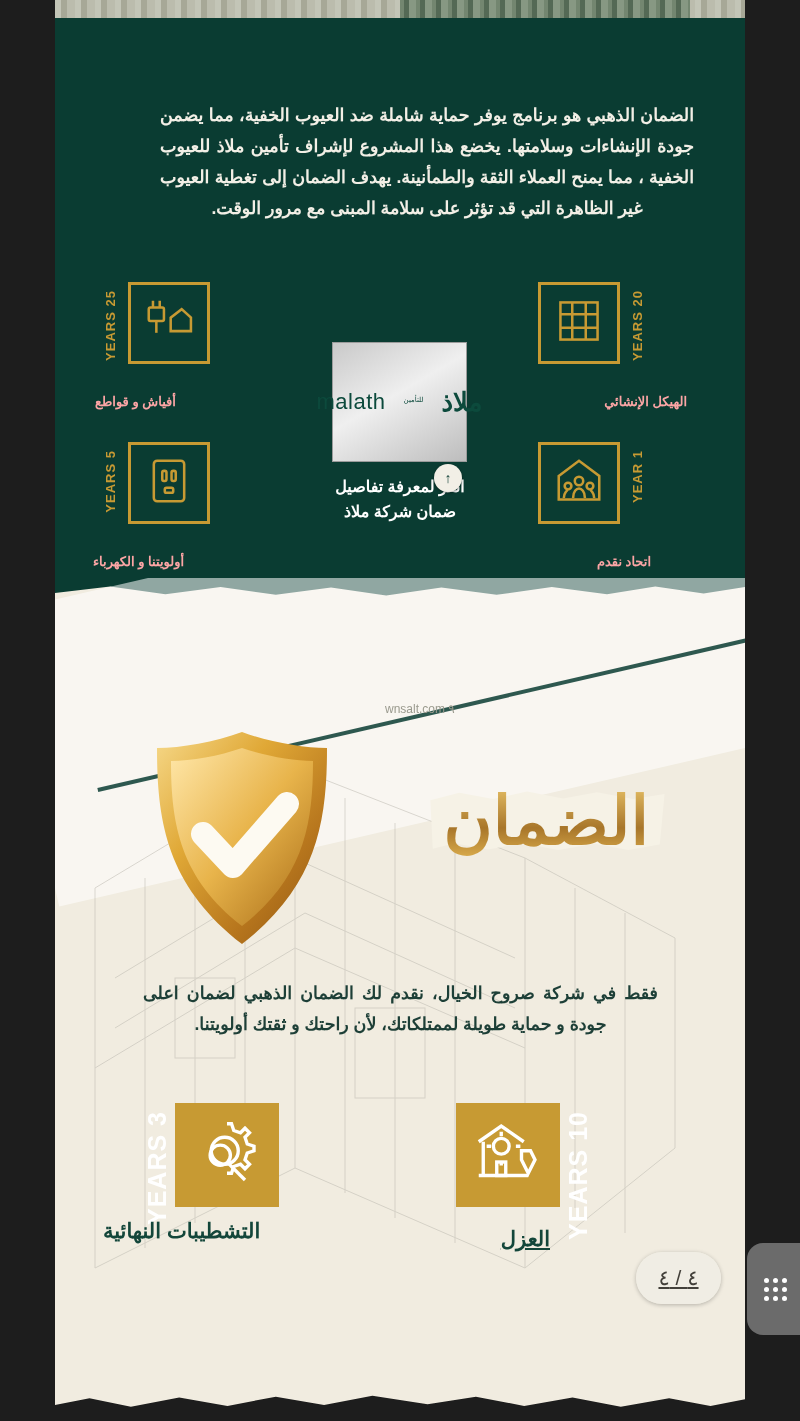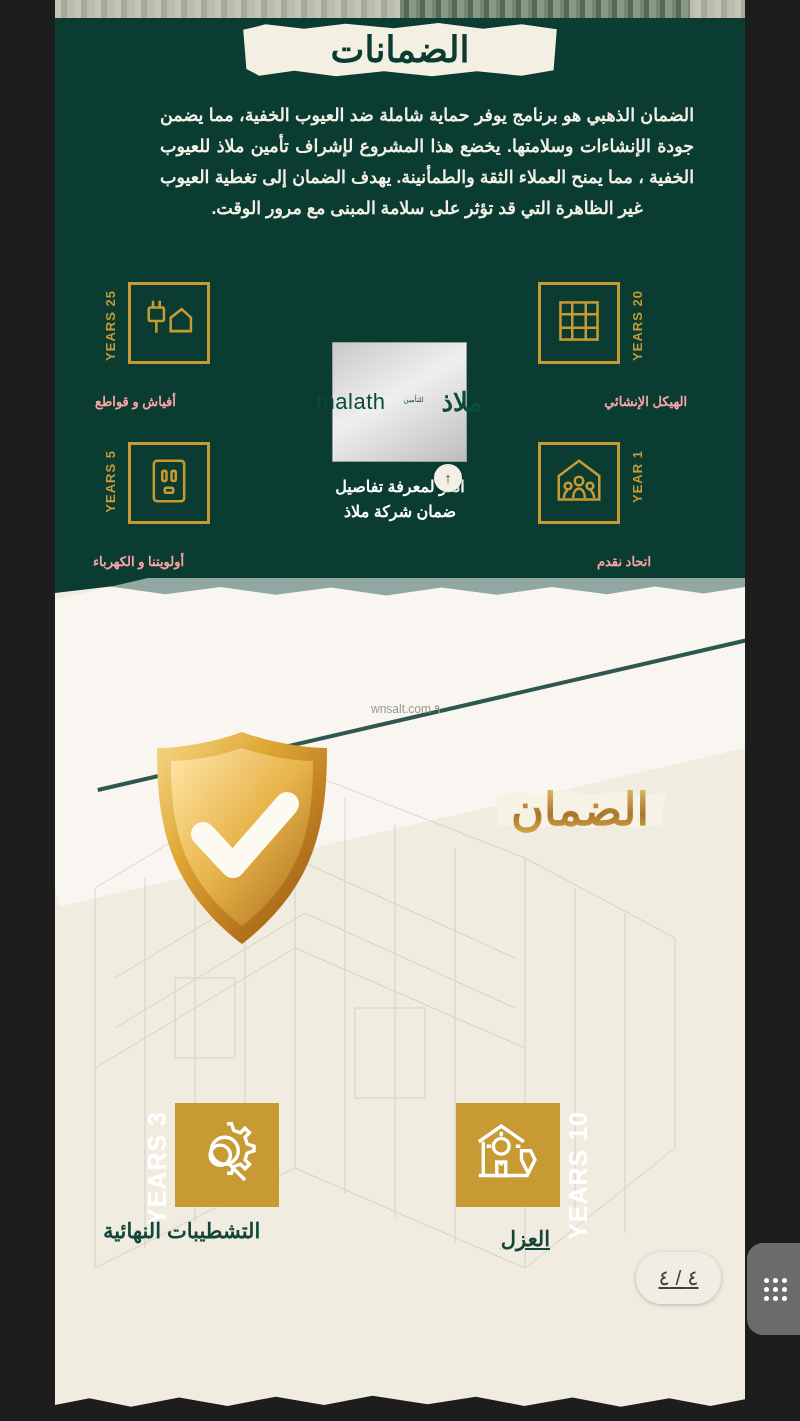--- a/index.html
+++ b/index.html
@@ -189,21 +189,21 @@
     opacity: .85;
   }
   .blueprint {
     position: absolute;
     left: 0; top: 70px;
     width: 690px; height: 700px;
     opacity: .5;
   }
   .watermark {
     position: absolute;
-    left: 316px;
+    left: 330px;
     top: 124px;
     font-size: 12px;
     color: #9a9a8e;
     direction: ltr;
   }
 
   .shield {
     position: absolute;
     left: 90px;
     top: 148px;
@@ -211,21 +211,21 @@
     height: 225px;
   }
 
   .gold-title {
     position: absolute;
     right: 78px;
     top: 205px;
     text-align: right;
   }
   .gold-word1 {
-    font-size: 45px;
+    font-size: 67px;
     font-weight: bold;
     background: linear-gradient(180deg,#e8c268,#a8762a 60%,#d9ab4c);
     -webkit-background-clip: text;
     background-clip: text;
     color: transparent;
     line-height: 1;
     letter-spacing: 1px;
   }
   .gold-word1-wrap {
     position: relative;
@@ -357,23 +357,20 @@
 </style>
 </head>
 <body>
 
 <div class="screen">
 
   <div class="panel-green">
 
     <div class="photo-strip"></div>
 
-    <div class="torn-title">
-      <span>الضمانات</span>
-    </div>
 
     <p class="green-body">الضمان الذهبي هو برنامج يوفر حماية شاملة ضد العيوب الخفية، مما يضمن جودة الإنشاءات وسلامتها. يخضع هذا المشروع لإشراف تأمين ملاذ للعيوب الخفية ، مما يمنح العملاء الثقة والطمأنينة. يهدف الضمان إلى تغطية العيوب غير الظاهرة التي قد تؤثر على سلامة المبنى مع مرور الوقت.</p>
 
     <div class="badge-grid">
 
       <div class="badge" style="right:125px; top:0;">
         <span>
           <svg viewBox="0 0 64 64" fill="none" stroke="#c79a33" stroke-width="3">
             <rect x="10" y="10" width="44" height="44"></rect>
             <line x1="10" y1="24" x2="54" y2="24"></line>
@@ -476,20 +473,21 @@
       <path d="M97 22 C74 30 46 35 26 35 C26 98 35 152 97 200 C159 152 168 98 168 35 C148 35 120 30 97 22 Z" fill="url(#gshield2)"></path>
       <path d="M58 108 L88 140 L142 78" fill="none" stroke="#fdfaf2" stroke-width="24" stroke-linecap="round" stroke-linejoin="round"></path>
     </svg>
 
     <div class="gold-title">
       <div class="gold-word1-wrap">
         <span class="gold-word1">الضمان</span>
       </div>
     </div>
 
+    <p class="cream-body">فقط في شركة صروح الخيال، نقدم لك الضمان الذهبي لضمان اعلى جودة و حماية طويلة لممتلكاتك، لأن راحتك و ثقتك أولويتنا.</p>
 
     <div class="cream-badges">
 
       <div class="badge-solid" style="right:185px; top:0;">
         <span>
           <svg viewBox="0 0 64 64" fill="none" stroke="#fff" stroke-width="3">
             <path d="M6 22 L26 8 L46 22"></path>
             <line x1="10" y1="22" x2="10" y2="52"></line>
             <line x1="6" y1="52" x2="50" y2="52"></line>
             <circle cx="26" cy="26" r="7"></circle>

